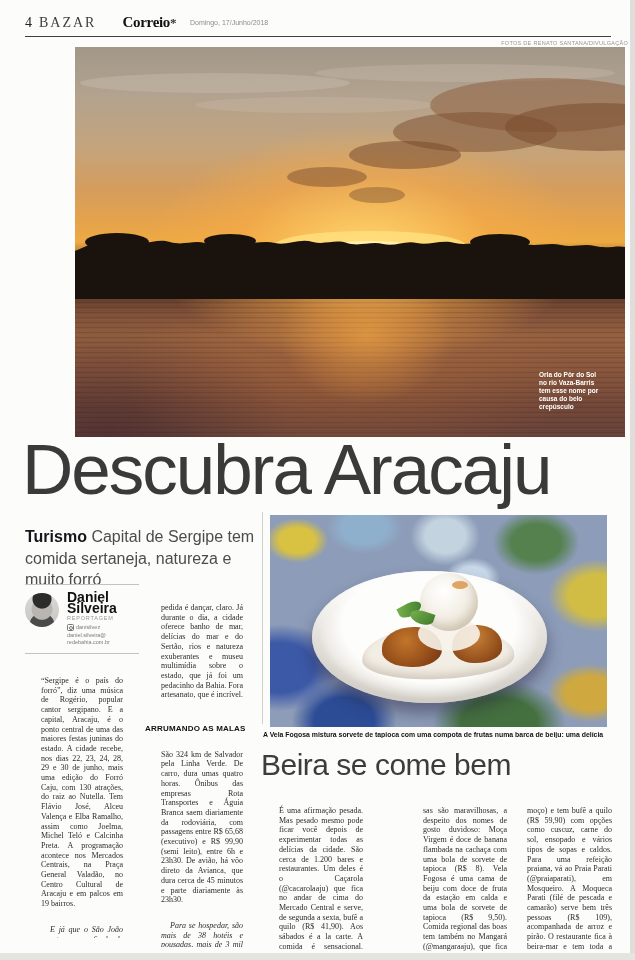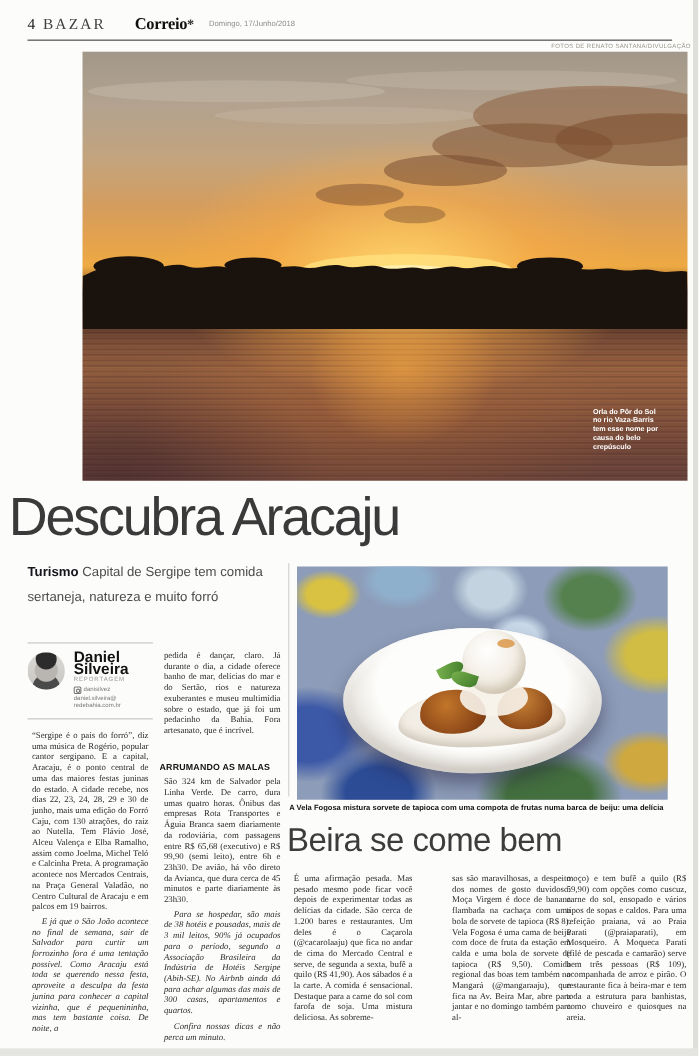--- a/index.html
+++ b/index.html
@@ -36,24 +36,24 @@
       repeating-linear-gradient(180deg, rgba(45,25,22,.16) 0 1px, rgba(255,205,125,.06) 2px, transparent 3px, transparent 5px);
   }
   .hero svg { position:absolute; left:0; top:0; }
   .hero-caption {
     position:absolute; right:22px; bottom:26px; width:64px; z-index:3;
     font-size:6.5px; line-height:8px; font-weight:700; color:#fff;
   }
 
   
   .headline {
-    position:absolute; left:8px; top:438px; width:600px; margin:0;
-    font-size:49px; line-height:64px; font-weight:300; letter-spacing:-2px; color:#3a3a3a;
-  }
-  .kicker { position:absolute; left:25px; top:510px; width:240px; font-size:12px; line-height:21.5px; }
+    position:absolute; left:22px; top:438px; width:600px; margin:0;
+    font-size:71px; line-height:64px; font-weight:300; letter-spacing:-2px; color:#3a3a3a;
+  }
+  .kicker { position:absolute; left:25px; top:526px; width:240px; font-size:16px; line-height:21.5px; }
   .kicker-label { font-weight:700; color:#15151c; }
   .kicker-text { color:#4c4c4c; }
   .v-rule { position:absolute; left:262px; top:512px; width:1px; height:212px; background:#cfcfcb; }
 
   
   .byline-rule-top { position:absolute; left:25px; top:584px; width:114px; height:1px; background:#c2c2be; }
   .byline-rule-bottom { position:absolute; left:25px; top:653px; width:114px; height:1px; background:#c2c2be; }
   .byline { position:absolute; left:25px; top:590px; width:114px; display:flex; }
   .avatar {
     width:34px; height:34px; border-radius:50%; flex:0 0 34px; margin-top:3px;
@@ -68,21 +68,21 @@
   .byline-role { font-size:5.5px; letter-spacing:.8px; color:#999; margin-top:1px; }
   .byline-insta { display:flex; align-items:center; margin-top:3px; }
   .insta-icon { width:5px; height:5px; border:1px solid #777; border-radius:1.5px; display:inline-block; position:relative; margin-right:2px; }
   .insta-icon::after { content:""; position:absolute; left:1px; top:1px; width:2px; height:2px; border:0.5px solid #777; border-radius:50%; }
   .byline-handle, .byline-email { font-size:5.5px; color:#7a7a7a; line-height:7.5px; }
 
   
   .col { position:absolute; font-family:"Liberation Serif", serif; font-size:8px; line-height:9.7px; color:#2b2b2b; text-align:justify; hyphens:auto; overflow:hidden; }
   .col-1 { left:25px; top:660px; width:114px; height:278px; }
   .col-2 { left:145px; top:587px; width:114px; height:360px; }
-  .para { margin:4px; }
+  .para { margin:16px; }
   .para.indent { text-indent:9px;font-style:italic; }
   .subhead { font-family:"Liberation Sans", sans-serif; font-size:8px; font-weight:700; color:#111; margin:24px 0 2px 0; letter-spacing:.2px; }
   .footnote { margin-top:6px; text-align:right; font-family:"Liberation Sans", sans-serif; font-size:5.8px; font-weight:700; letter-spacing:.3px; color:#222; line-height:8px; }
 
   
   .food {
     position:absolute; left:270px; top:515px; width:337px; height:212px; overflow:hidden;
     background:
       radial-gradient(45px 32px at 8% 12%, #d9c142 0 40%, transparent 70%),
       radial-gradient(55px 38px at 28% 6%, #8fb0cd 0 40%, transparent 70%),

